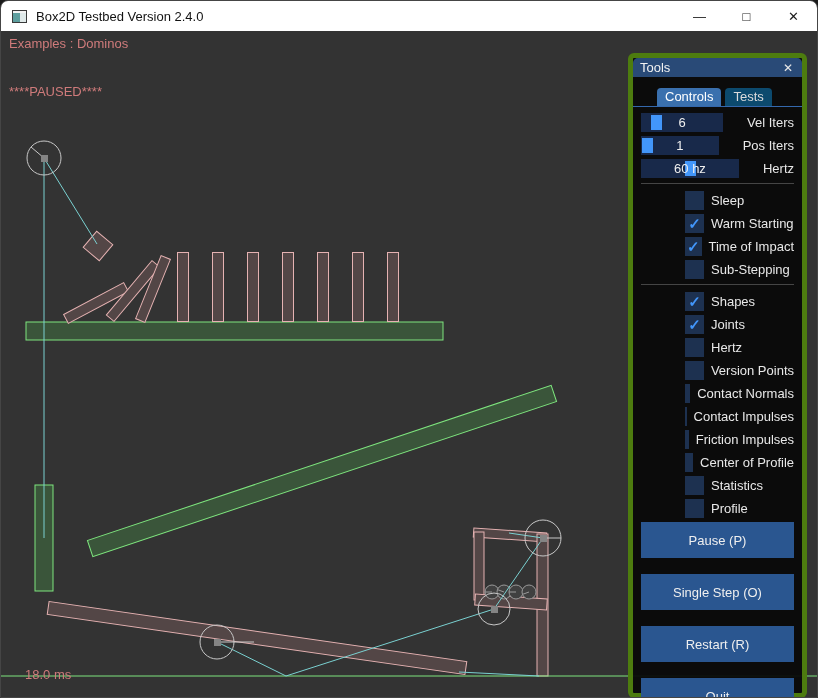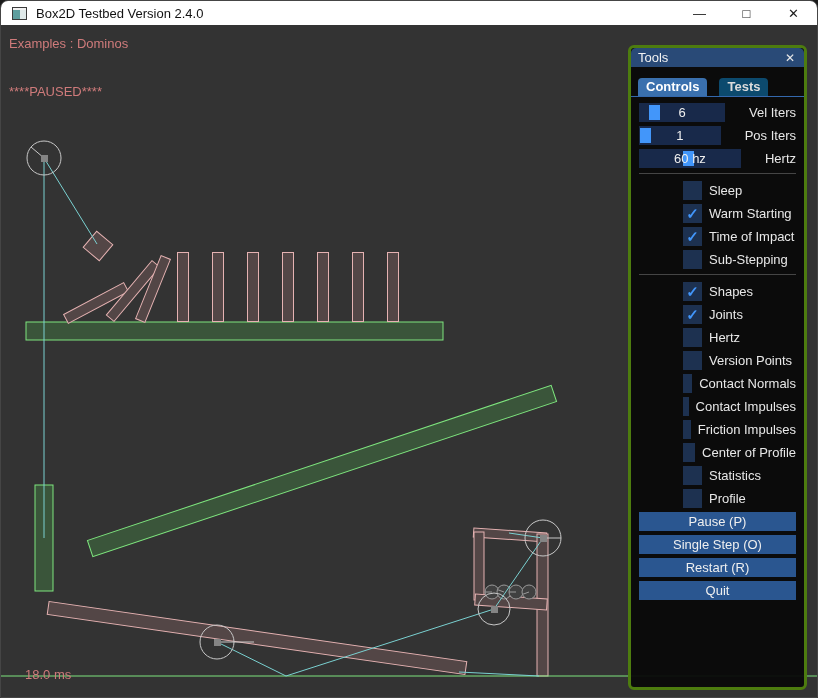--- a/index.html
+++ b/index.html
@@ -5,68 +5,68 @@
   * { box-sizing: border-box; }
   html,body { margin:0; padding:0; }
   body {
     width:818px; height:698px; position:relative; overflow:hidden;
     background:#1a1a1a; font-family:"Liberation Sans", sans-serif;
   }
   .window { position:absolute; inset:0; border:1px solid #454545;
     border-radius:8px 8px 0 0; overflow:hidden; background:#333333; }
 
   
-  .titlebar { position:absolute; top:0; left:0; right:0; height:24px;
+  .titlebar { position:absolute; top:0; left:0; right:0; height:30px;
     background:#ffffff; display:flex; align-items:center; z-index:30; }
   .app-icon { width:15px; height:13px; margin-left:11px; border:1px solid #3a3a3a;
     background:linear-gradient(to right,#5d9e9e 0 55%, #dfe9e9 55% 100%);
     box-shadow: inset 0 2px 0 #f2f2f2; }
   .title-text { margin-left:9px; font-size:13px; color:#121212; }
   .win-controls { margin-left:auto; display:flex; height:100%; }
   .win-btn { width:47px; height:100%; display:flex; align-items:center;
     justify-content:center; font-size:13px; color:#1a1a1a; cursor:default; }
 
   
   .canvas { position:absolute; top:30px; left:0; width:818px; height:668px;
     background:#333333; z-index:1; }
   #scene-svg { position:absolute; top:0; left:0; z-index:1; }
   .hud { position:absolute; left:8px; color:#cf7b7b; font-size:13px; z-index:5; }
   #hud-example { top:35px; }
   #hud-paused  { top:57px;margin-top:26px; }
   #hud-ms      { top:666px;margin-left:16px; }
 
   
-  .tools-panel { position:absolute; left:627px; top:44px; width:179px; height:645px;
-    background:rgba(10,10,10,0.95); border:3px solid #4d7c0f; border-radius:6px;
+  .tools-panel { position:absolute; left:627px; top:52px; width:179px; height:645px;
+    background:rgba(10,10,10,0.95); border:5px solid #4d7c0f; border-radius:6px;
     z-index:20; }
   .tools-header { height:19px; background:#294a77; border-radius:5px 5px 0 0;
     display:flex; align-items:center; padding:0 7px; }
   .tools-title { color:#f2f2f2; font-size:13px; }
   .tools-close { margin-left:auto; color:#e8e8e8; font-size:12px; width:14px;
     text-align:center; }
-  .tab-bar { display:flex; gap:12px; padding:11px 4px 0 7px;
-    border-bottom:1px solid #3468ad;font-weight:bold; }
+  .tab-bar { display:flex; gap:4px; padding:11px 4px 0 24px;
+    border-bottom:1px solid #3468ad; }
   .tab { height:18px; padding:1px 8px 0 8px; font-size:13px; color:#dcdcdc;
     border-radius:4px 4px 0 0; background:#0c4a6e; }
   .tab.active { background:#3a70ae; color:#ffffff; }
   .tools-content { padding:6px 8px 0 8px; }
   .slider-row { display:flex; align-items:center; margin-bottom:4px; height:19px; }
   .slider-track { position:relative; width:114px; height:19px; background:#18294a; }
   .slider-grab { position:absolute; top:2px; bottom:2px; width:11px; background:#4296fa; }
   .slider-value { position:absolute; inset:0; display:flex; align-items:center;
     justify-content:center; color:#efefef; font-size:13px; }
   .slider-label { margin-left:24px; color:#e8e8e8; font-size:13px; white-space:nowrap; }
   .separator { height:1px; background:#454545; margin:5px 0 7px 0; }
   .cb-row { display:flex; align-items:center; height:19px; margin-bottom:4px;padding-left:44px; }
   .cb-box { width:19px; height:19px; background:#1d3150; display:flex;
     align-items:center; justify-content:center; color:#4296fa; font-size:15px;
     font-weight:bold; }
   .cb-label { margin-left:7px; color:#e8e8e8; font-size:13px; white-space:nowrap; }
-  .btn { height:19px; background:#2a5690; color:#efefef; font-size:13px;
-    display:flex; align-items:center; justify-content:center; margin-bottom:4px; }
+  .btn { height:36px; background:#2a5690; color:#efefef; font-size:13px;
+    display:flex; align-items:center; justify-content:center; margin-bottom:16px; }
 </style>
 </head>
 <body>
 
 <div class="window">
 
   <div class="canvas">
     <svg id="scene-svg" width="818" height="698">
         <rect x="25" y="291" width="417" height="18" fill="#3a553a" stroke="#7ee57e"></rect>
         <rect x="34" y="454" width="18" height="106" fill="#3a553a" stroke="#7ee57e"></rect>

